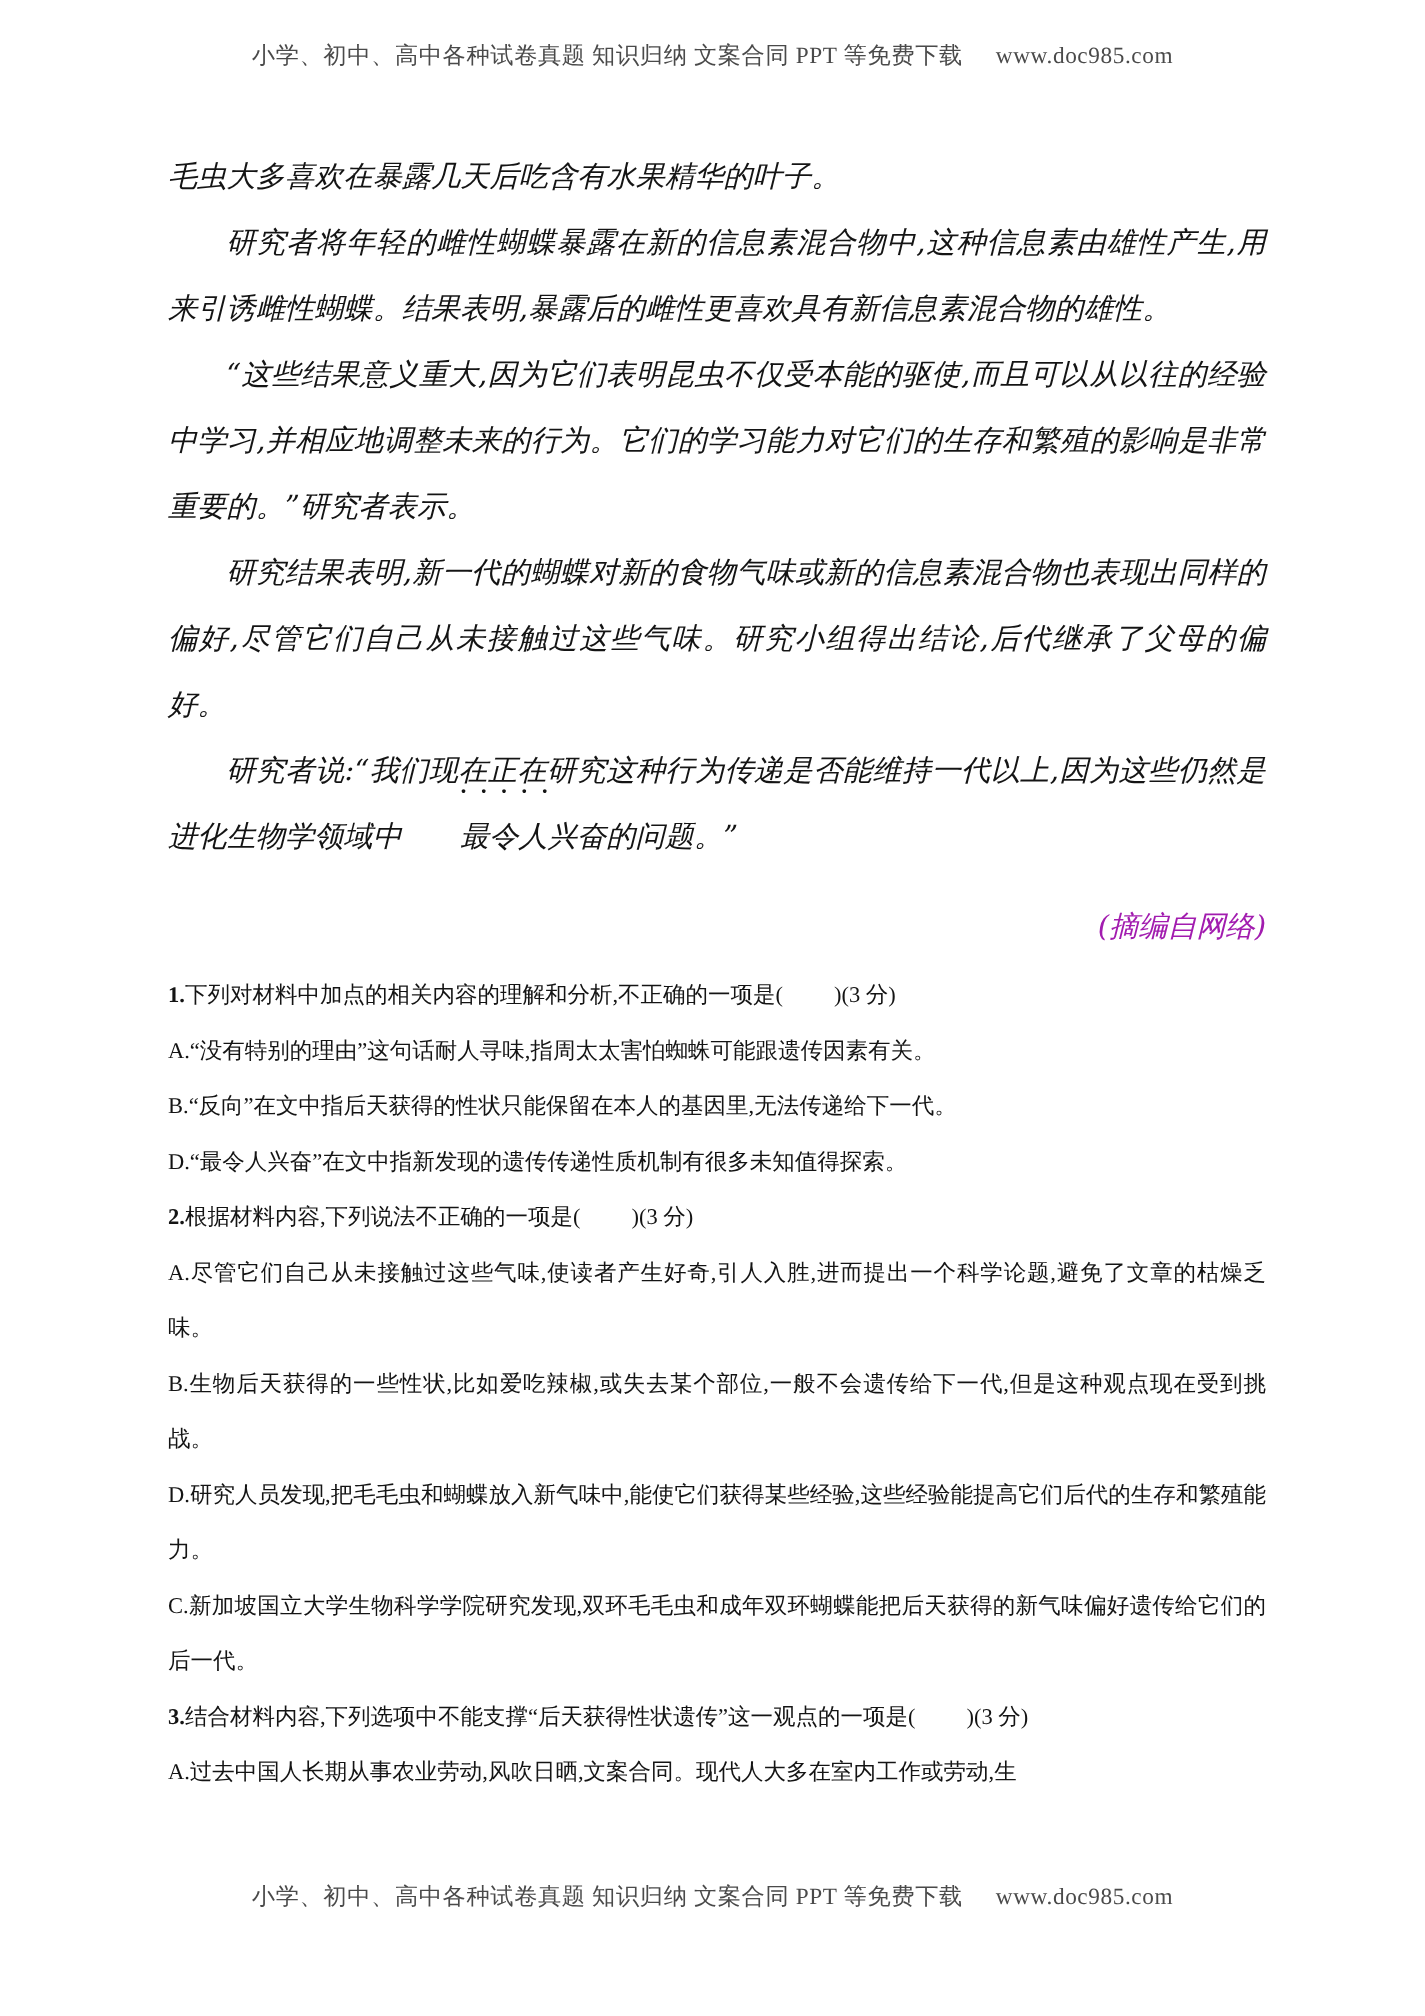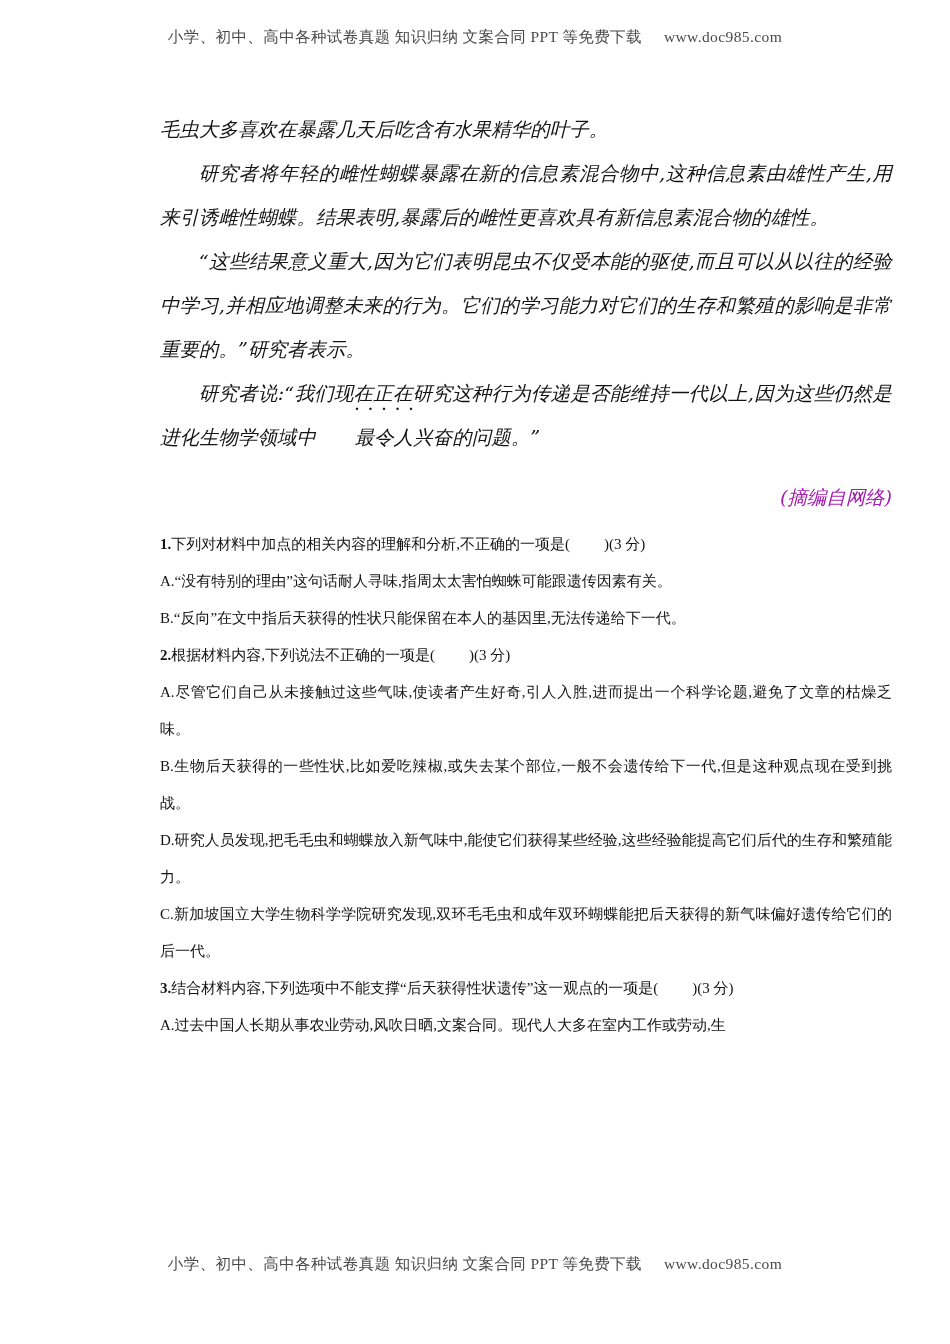--- a/index.html
+++ b/index.html
@@ -36,23 +36,22 @@
     white-space: nowrap;
   }
   .watermark-header { top: 27px; }
   .watermark-footer { top: 1254px; }
   .watermark .gap { display: inline-block; width: 22px; }
 
   
   .content {
     position: absolute;
     left: 112px;
-    top: 108px;
+    top: 96px;
     width: 732px;
-    margin-left: 48px;
   }
 
   
   .body-p {
     font-family: "DejaVu Serif", "Liberation Serif", serif;
     font-size: 19.4px;
     line-height: 44px;
     margin: 0;
     text-align: justify;
     text-justify: inter-ideograph;
@@ -124,31 +123,33 @@
   </div>
 
   <div class="content">
 
     <p class="body-p">毛虫大多喜欢在暴露几天后吃含有水果精华的叶子。</p>
 
     <p class="body-p indent">研究者将年轻的雌性蝴蝶暴露在新的信息素混合物中,这种信息素由雄性产生,用来引诱雌性蝴蝶。结果表明,暴露后的雌性更喜欢具有新信息素混合物的雄性。</p>
 
     <p class="body-p indent">“这些结果意义重大,因为它们表明昆虫不仅受本能的驱使,而且可以从以往的经验中学习,并相应地调整未来的行为。它们的学习能力对它们的生存和繁殖的影响是非常重要的。”研究者表示。</p>
 
+    <p class="body-p indent">研究结果表明,新一代的蝴蝶对新的食物气味或新的信息素混合物也表现出同样的偏好,尽管它们自己从未接触过这些气味。研究小组得出结论,后代继承了父母的偏好。</p>
 
 
     <p class="body-p indent"><span>研究者说:“我们现在正在研究这种行为传递是否能维持一代以上,因为这些仍然是进化生物学领域中</span><span class="emph">最令人兴奋</span><span>的问题。”</span></p>
 
     <p class="attribution">(摘编自网络)</p>
 
     <div class="questions">
 
       <p class="q-line"><span class="q-num">1.</span><span>下列对材料中加点的相关内容的理解和分析,不正确的一项是(</span><span class="blank"></span><span>)(3 分)</span></p>
       <p class="q-line">A.“没有特别的理由”这句话耐人寻味,指周太太害怕蜘蛛可能跟遗传因素有关。</p>
       <p class="q-line">B.“反向”在文中指后天获得的性状只能保留在本人的基因里,无法传递给下一代。</p>
+      <p class="q-line">D.“最令人兴奋”在文中指新发现的遗传传递性质机制有很多未知值得探索。</p>
 
       <p class="q-line"><span class="q-num">2.</span><span>根据材料内容,下列说法不正确的一项是(</span><span class="blank"></span><span>)(3 分)</span></p>
       <p class="q-line">A.尽管它们自己从未接触过这些气味,使读者产生好奇,引人入胜,进而提出一个科学论题,避免了文章的枯燥乏味。</p>
       <p class="q-line">B.生物后天获得的一些性状,比如爱吃辣椒,或失去某个部位,一般不会遗传给下一代,但是这种观点现在受到挑战。</p>
       <p class="q-line">D.研究人员发现,把毛毛虫和蝴蝶放入新气味中,能使它们获得某些经验,这些经验能提高它们后代的生存和繁殖能力。</p>
       <p class="q-line">C.新加坡国立大学生物科学学院研究发现,双环毛毛虫和成年双环蝴蝶能把后天获得的新气味偏好遗传给它们的后一代。</p>
 
       <p class="q-line"><span class="q-num">3.</span><span>结合材料内容,下列选项中不能支撑“后天获得性状遗传”这一观点的一项是(</span><span class="blank"></span><span>)(3 分)</span></p>
       <p class="q-line">A.过去中国人长期从事农业劳动,风吹日晒,文案合同。现代人大多在室内工作或劳动,生</p>
 

